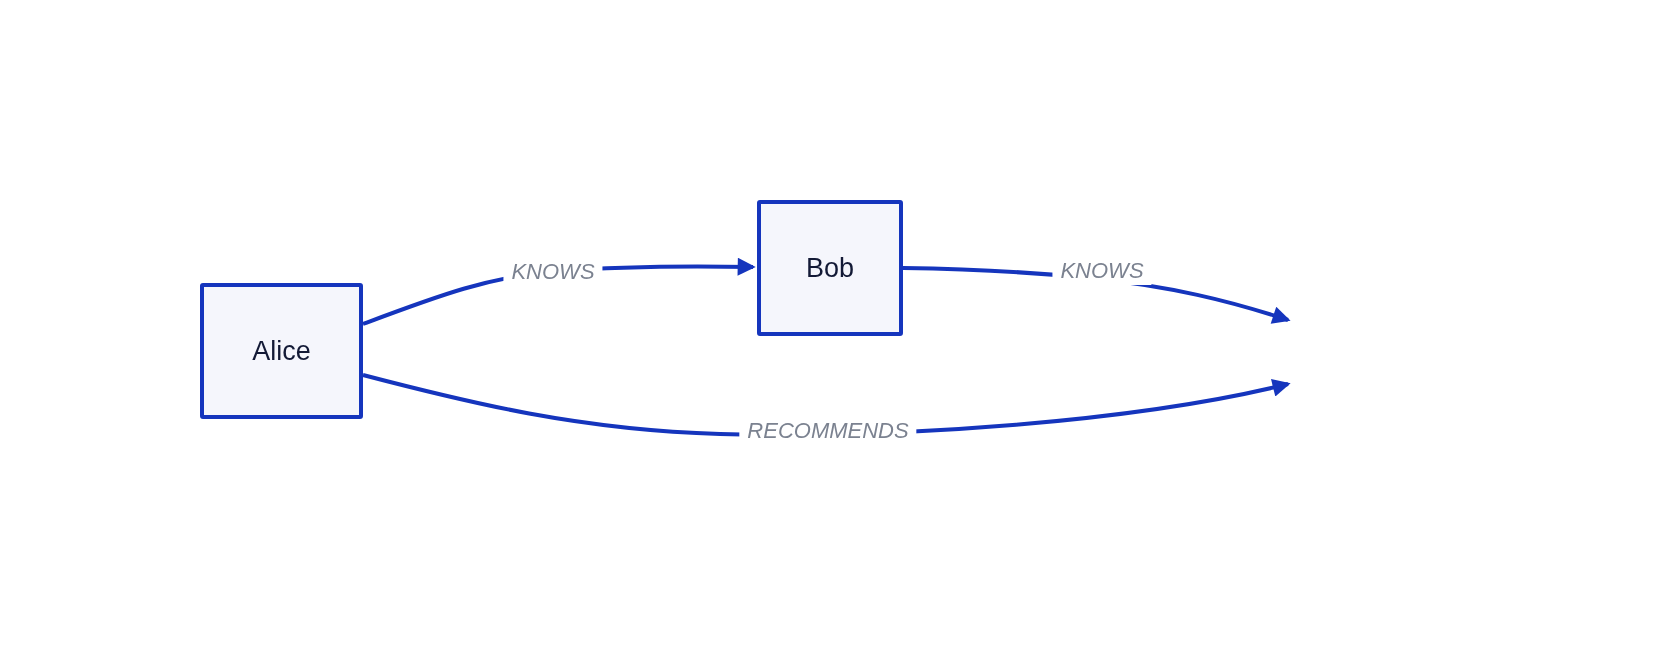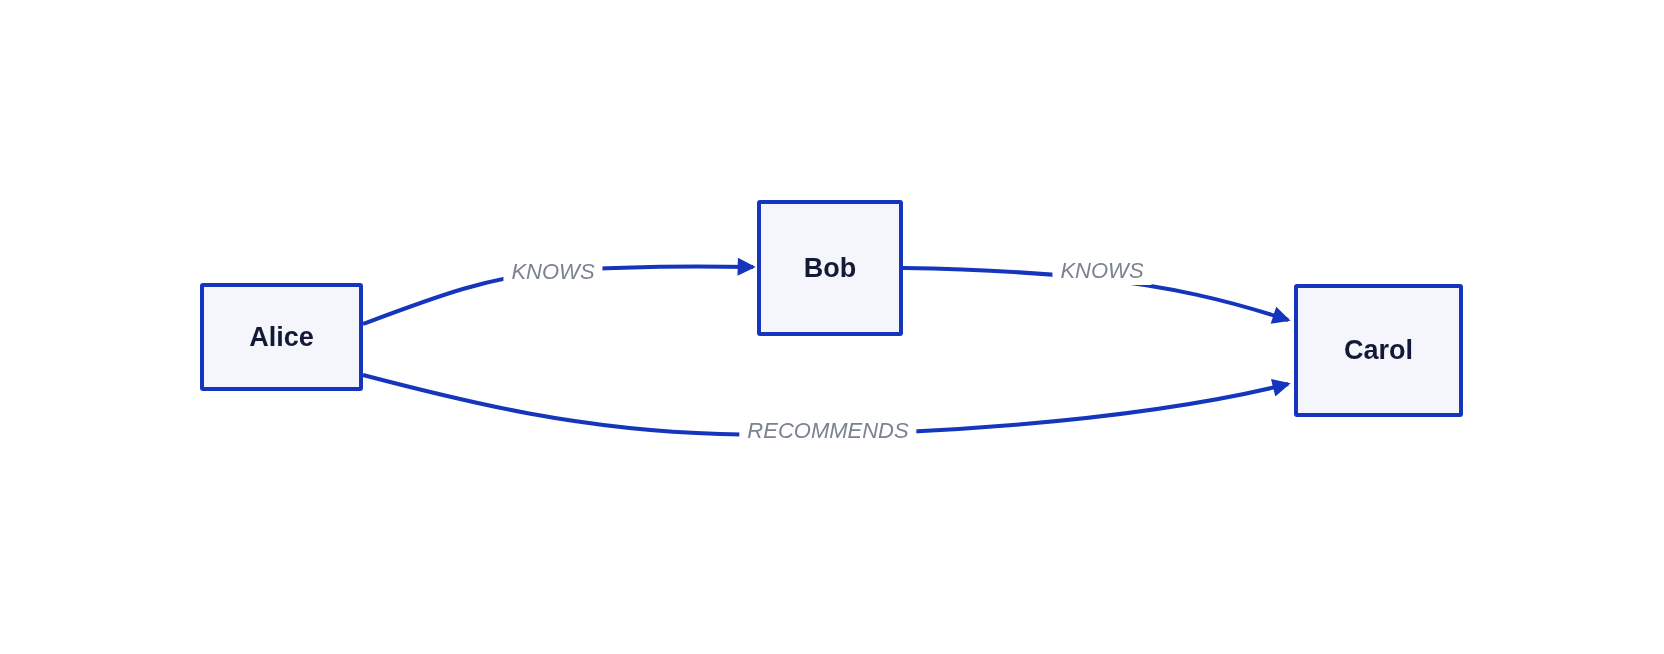--- a/index.html
+++ b/index.html
@@ -35,25 +35,25 @@
     border: 4px solid var(--node-border, #1535bd);
     border-radius: 3px;
     background: var(--node-fill, #f5f6fc);
     display: flex;
     align-items: center;
     justify-content: center;
     z-index: 2;
     cursor: pointer;
   }
   .node-label {
-    font-weight: 700;
+    font-weight: 400;
     font-size: 27px;
     color: var(--node-text, #131a36);
   }
-  .node-alice { left: 200px; top: 283px; width: 163px; height: 108px; }
+  .node-alice { left: 200px; top: 283px; width: 163px; height: 136px; }
   .node-bob   { left: 757px; top: 200px; width: 146px; height: 136px; }
   .node-carol { left: 1294px; top: 284px; width: 169px; height: 133px; }
   .edge-label {
     position: absolute;
     transform: translate(-50%, -50%);
     z-index: 1;
     font-style: italic;
     font-size: 22px;
     color: var(--edge-label, #7b8290);
     background: var(--background, #ffffff);
@@ -81,21 +81,18 @@
   </svg>
 
   <div class="node node-alice">
     <span class="node-label">Alice</span>
   </div>
 
   <div class="node node-bob">
     <span class="node-label">Bob</span>
   </div>
 
-  <div class="node node-carol">
-    <span class="node-label">Carol</span>
-  </div>
 
   <span class="edge-label edge-label-1">KNOWS</span>
   <span class="edge-label edge-label-2">KNOWS</span>
   <span class="edge-label edge-label-3">RECOMMENDS</span>
 
 </div>
 
 </body></html>

